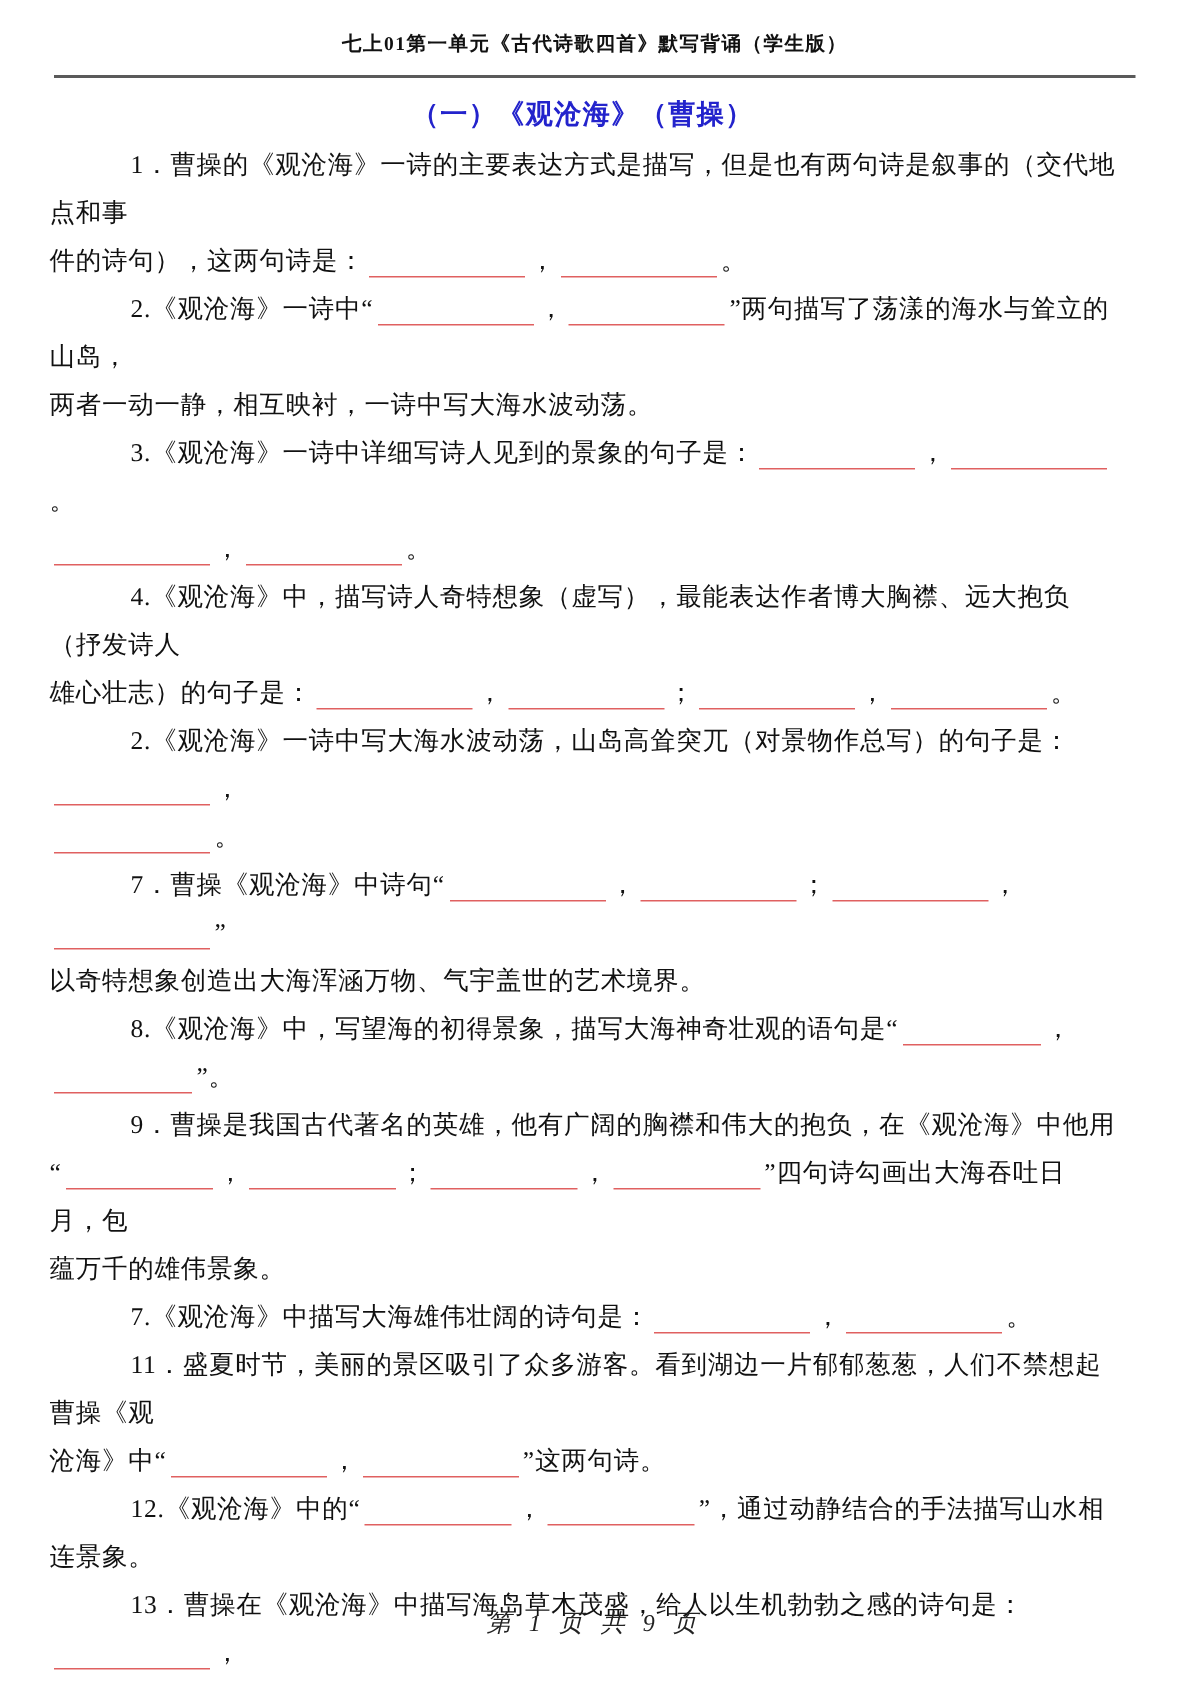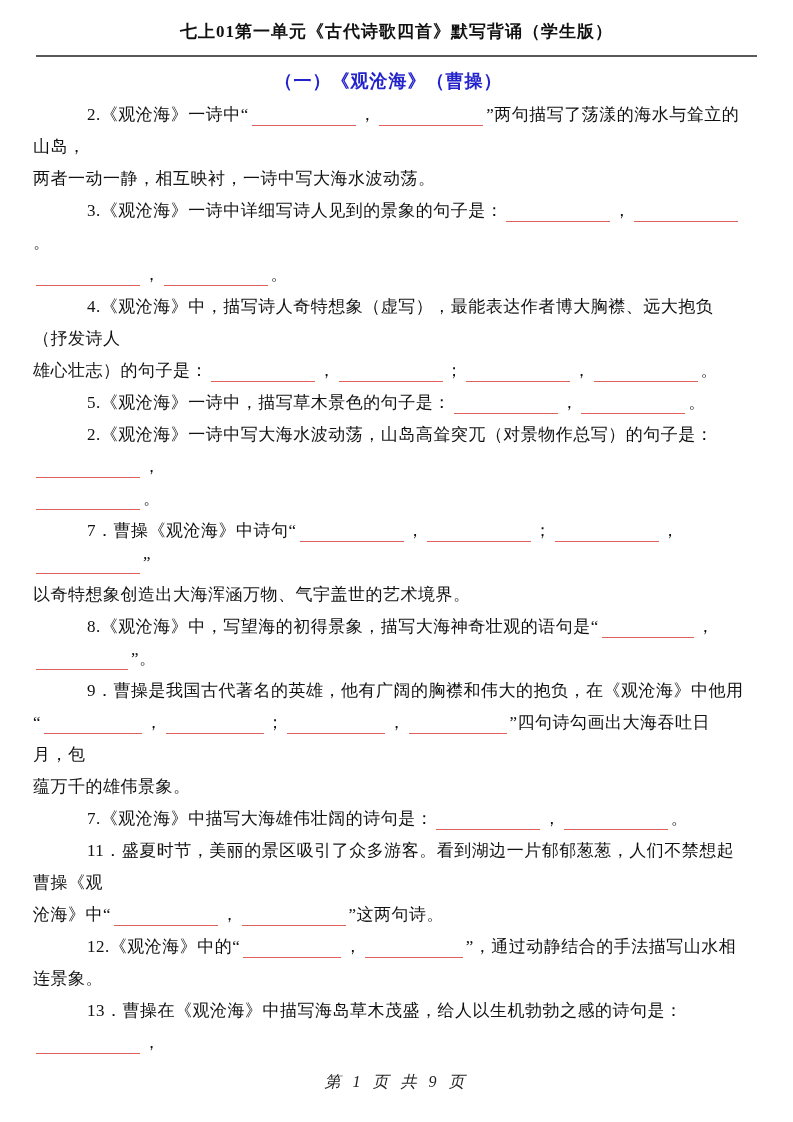--- a/index.html
+++ b/index.html
@@ -8,21 +8,21 @@
     width: 793px;
     height: 1122px;
     background: #ffffff;
     overflow: hidden;
     font-family: "Liberation Serif", "DejaVu Serif", serif;
     color: #111111;
   }
   .doc-title {
     padding-top: 20px;
     text-align: center;
-    font-size: 17px;
+    font-size: 13px;
     font-weight: bold;
     letter-spacing: 1px;
   }
   .divider {
     height: 0;
     border-top: 2px solid #5a5a5a;
     margin: 12px 36px 0 36px;
   }
   .content {
     padding: 4px 49px 0 33px;
@@ -62,24 +62,24 @@
   }
 </style>
 </head>
 <body>
 
 <div class="page">
   <div class="doc-title">七上01第一单元《古代诗歌四首》默写背诵（学生版）</div>
   <div class="divider" style="border-top-color: rgb(90, 90, 90);"></div>
   <div class="content">
       <div class="section-heading" style="color: rgb(35, 35, 204);">（一）《观沧海》（曹操）</div>
+      <p class="question"><span>1．曹操的《观沧海》一诗的主要表达方式是描写，但是也有两句诗是叙事的（交代地点和事</span><br><span>件的诗句），这两句诗是：</span><span class="blank" style="width: 104px; border-bottom-color: rgb(224, 96, 96);"></span><span>，</span><span class="blank" style="width: 104px; border-bottom-color: rgb(224, 96, 96);"></span><span>。</span></p>
       <p class="question"><span>2.《观沧海》一诗中“</span><span class="blank" style="width: 104px; border-bottom-color: rgb(224, 96, 96);"></span><span>，</span><span class="blank" style="width: 104px; border-bottom-color: rgb(224, 96, 96);"></span><span>”两句描写了荡漾的海水与耸立的山岛，</span><br><span>两者一动一静，相互映衬，一诗中写大海水波动荡。</span></p>
       <p class="question"><span>3.《观沧海》一诗中详细写诗人见到的景象的句子是：</span><span class="blank" style="width: 104px; border-bottom-color: rgb(224, 96, 96);"></span><span>，</span><span class="blank" style="width: 104px; border-bottom-color: rgb(224, 96, 96);"></span><span>。</span><br><span class="blank" style="width: 104px; border-bottom-color: rgb(224, 96, 96);"></span><span>，</span><span class="blank" style="width: 104px; border-bottom-color: rgb(224, 96, 96);"></span><span>。</span></p>
       <p class="question"><span>4.《观沧海》中，描写诗人奇特想象（虚写），最能表达作者博大胸襟、远大抱负（抒发诗人</span><br><span>雄心壮志）的句子是：</span><span class="blank" style="width: 104px; border-bottom-color: rgb(224, 96, 96);"></span><span>，</span><span class="blank" style="width: 104px; border-bottom-color: rgb(224, 96, 96);"></span><span>；</span><span class="blank" style="width: 104px; border-bottom-color: rgb(224, 96, 96);"></span><span>，</span><span class="blank" style="width: 104px; border-bottom-color: rgb(224, 96, 96);"></span><span>。</span></p>
-      <p class="question"><span>5.《观沧海》一诗中，描写草木景色的句子是：</span><span class="blank" style="width: 104px; border-bottom-color: rgb(224, 96, 96);"></span><span>，</span><span class="blank" style="width: 104px; border-bottom-color: rgb(224, 96, 96);"></span><span>。</span></p>
       <p class="question"><span>2.《观沧海》一诗中写大海水波动荡，山岛高耸突兀（对景物作总写）的句子是：</span><span class="blank" style="width: 104px; border-bottom-color: rgb(224, 96, 96);"></span><span>，</span><br><span class="blank" style="width: 104px; border-bottom-color: rgb(224, 96, 96);"></span><span>。</span></p>
       <p class="question"><span>7．曹操《观沧海》中诗句“</span><span class="blank" style="width: 104px; border-bottom-color: rgb(224, 96, 96);"></span><span>，</span><span class="blank" style="width: 104px; border-bottom-color: rgb(224, 96, 96);"></span><span>；</span><span class="blank" style="width: 104px; border-bottom-color: rgb(224, 96, 96);"></span><span>，</span><span class="blank" style="width: 104px; border-bottom-color: rgb(224, 96, 96);"></span><span>”</span><br><span>以奇特想象创造出大海浑涵万物、气宇盖世的艺术境界。</span></p>
       <p class="question"><span>8.《观沧海》中，写望海的初得景象，描写大海神奇壮观的语句是“</span><span class="blank" style="width: 92px; border-bottom-color: rgb(224, 96, 96);"></span><span>，</span><span class="blank" style="width: 92px; border-bottom-color: rgb(224, 96, 96);"></span><span>”。</span></p>
       <p class="question"><span>9．曹操是我国古代著名的英雄，他有广阔的胸襟和伟大的抱负，在《观沧海》中他用</span><br><span>“</span><span class="blank" style="width: 98px; border-bottom-color: rgb(224, 96, 96);"></span><span>，</span><span class="blank" style="width: 98px; border-bottom-color: rgb(224, 96, 96);"></span><span>；</span><span class="blank" style="width: 98px; border-bottom-color: rgb(224, 96, 96);"></span><span>，</span><span class="blank" style="width: 98px; border-bottom-color: rgb(224, 96, 96);"></span><span>”四句诗勾画出大海吞吐日月，包</span><br><span>蕴万千的雄伟景象。</span></p>
       <p class="question"><span>7.《观沧海》中描写大海雄伟壮阔的诗句是：</span><span class="blank" style="width: 104px; border-bottom-color: rgb(224, 96, 96);"></span><span>，</span><span class="blank" style="width: 104px; border-bottom-color: rgb(224, 96, 96);"></span><span>。</span></p>
       <p class="question"><span>11．盛夏时节，美丽的景区吸引了众多游客。看到湖边一片郁郁葱葱，人们不禁想起曹操《观</span><br><span>沧海》中“</span><span class="blank" style="width: 104px; border-bottom-color: rgb(224, 96, 96);"></span><span>，</span><span class="blank" style="width: 104px; border-bottom-color: rgb(224, 96, 96);"></span><span>”这两句诗。</span></p>
       <p class="question"><span>12.《观沧海》中的“</span><span class="blank" style="width: 98px; border-bottom-color: rgb(224, 96, 96);"></span><span>，</span><span class="blank" style="width: 98px; border-bottom-color: rgb(224, 96, 96);"></span><span>”，通过动静结合的手法描写山水相连景象。</span></p>
       <p class="question"><span>13．曹操在《观沧海》中描写海岛草木茂盛，给人以生机勃勃之感的诗句是：</span><span class="blank" style="width: 104px; border-bottom-color: rgb(224, 96, 96);"></span><span>，</span><br></p>
     </div>
   <div class="page-footer">第 1 页 共 9 页</div>

